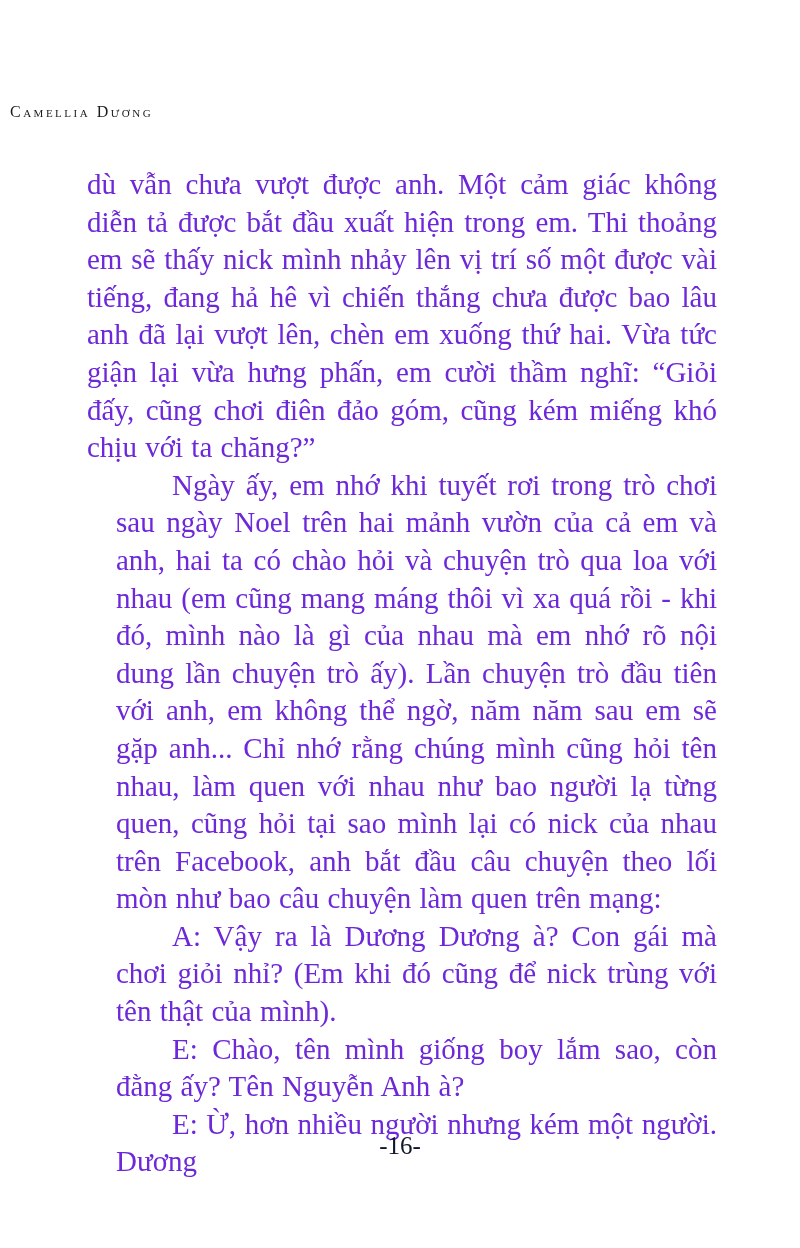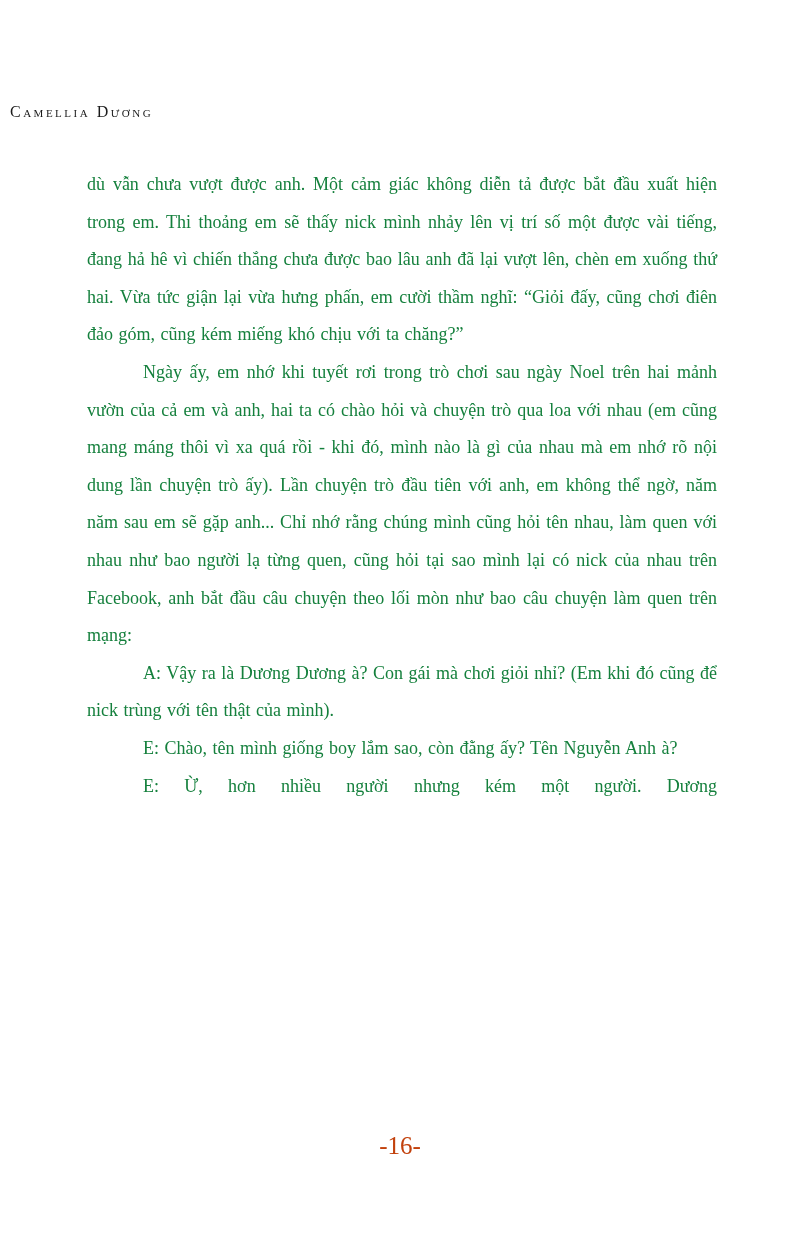--- a/index.html
+++ b/index.html
@@ -28,40 +28,41 @@
     color: #1b1b1b;
   }
   .text-block {
     position: absolute;
     top: 166px;
     left: 87px;
     width: 630px;
   }
   .para {
     margin: 0;
-    font-size: 18px;
+    font-size: 29px;
     line-height: 37.6px;
     text-align: justify;
-    color: #15803d;
+    color: #6d28d9;
     word-spacing: 1px;
   }
   .para.indent {
     text-indent: 56px;
+    margin-left: 29px;
   }
   .para.force-last {
     text-align-last: justify;
   }
   .page-number {
     position: absolute;
     top: 1132px;
     left: 0;
     width: 100%;
     text-align: center;
     font-size: 25px;
-    color: #c2410c;
+    color: #0f172a;
   }
 </style>
 </head>
 <body>
 
 <div class="page">
 
   <div class="running-header">Camellia Dương</div>
 
   <div class="text-block">

